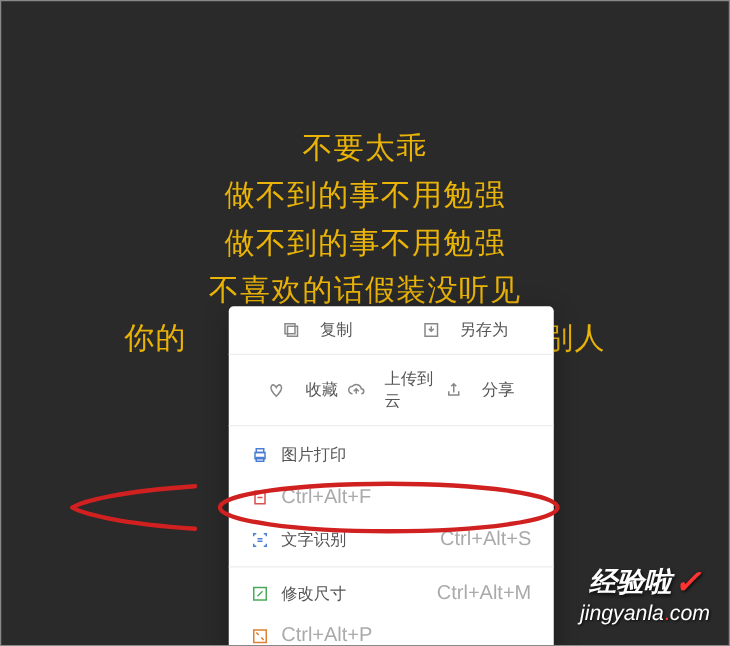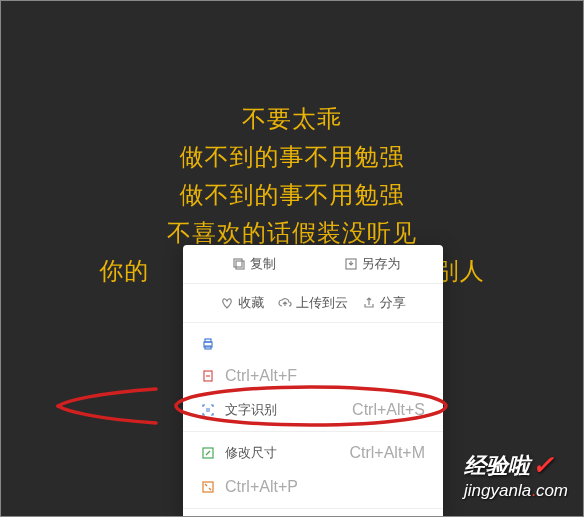--- a/index.html
+++ b/index.html
@@ -44,21 +44,21 @@
       color: #555;
     }
     .menu-top-row {
       display: flex;
       padding: 10px 12px;
       border-bottom: 1px solid #eee;
     }
     .menu-top-item {
       display: flex;
       align-items: center;
-      gap: 4px;
+      gap: 16px;
       flex: 1;
       justify-content: center;
       cursor: pointer;
     }
     .menu-second-row {
       display: flex;
       padding: 10px 24px;
       border-bottom: 1px solid #eee;
     }
     .icon {
@@ -108,20 +108,21 @@
     }
     .watermark-title {
       color: #fff;
       font-size: 22px;
       font-weight: bold;
       font-style: italic;
       text-shadow: 1px 1px 3px rgba(0,0,0,0.8);
       display: flex;
       align-items: center;
       gap: 2px;
+      justify-content: center;
     }
     .watermark-check {
       color: #ff3333;
       font-size: 26px;
       font-weight: bold;
     }
     .watermark-url {
       color: #fff;
       font-size: 17px;
       font-style: italic;
@@ -203,20 +204,21 @@
 
   <div class="menu-list">
     <div class="menu-item">
       <span class="icon icon-blue">
         <svg width="14" height="14" viewBox="0 0 14 14">
             <rect x="3" y="5" width="8" height="5" fill="none" stroke="currentColor" stroke-width="1.2"></rect>
             <rect x="4" y="2" width="6" height="3" fill="none" stroke="currentColor" stroke-width="1.2"></rect>
             <rect x="4" y="9" width="6" height="3" fill="none" stroke="currentColor" stroke-width="1.2"></rect>
           </svg>
       </span>
+      <span class="label">图片打印</span>
       <span class="shortcut"></span>
     </div>
     <div class="menu-item">
       <span class="icon icon-red">
         <svg width="14" height="14" viewBox="0 0 14 14">
             <rect x="3" y="2" width="8" height="10" fill="none" stroke="currentColor" stroke-width="1.2"></rect>
             <path d="M5 7 h4" stroke="currentColor" stroke-width="1.2"></path>
           </svg>
       </span>
       <span class="shortcut">Ctrl+Alt+F</span>

